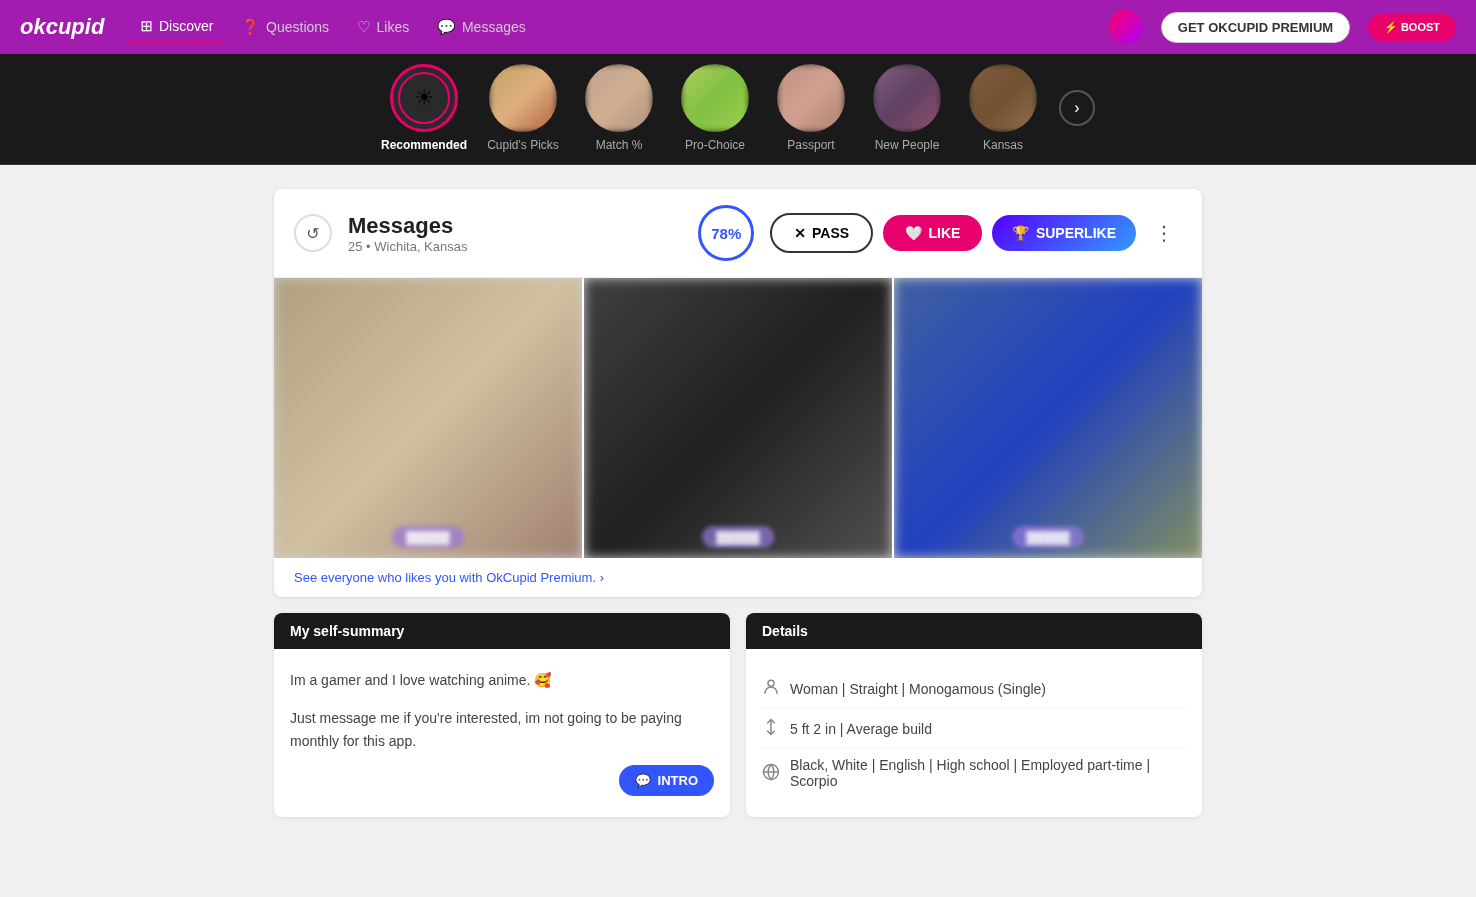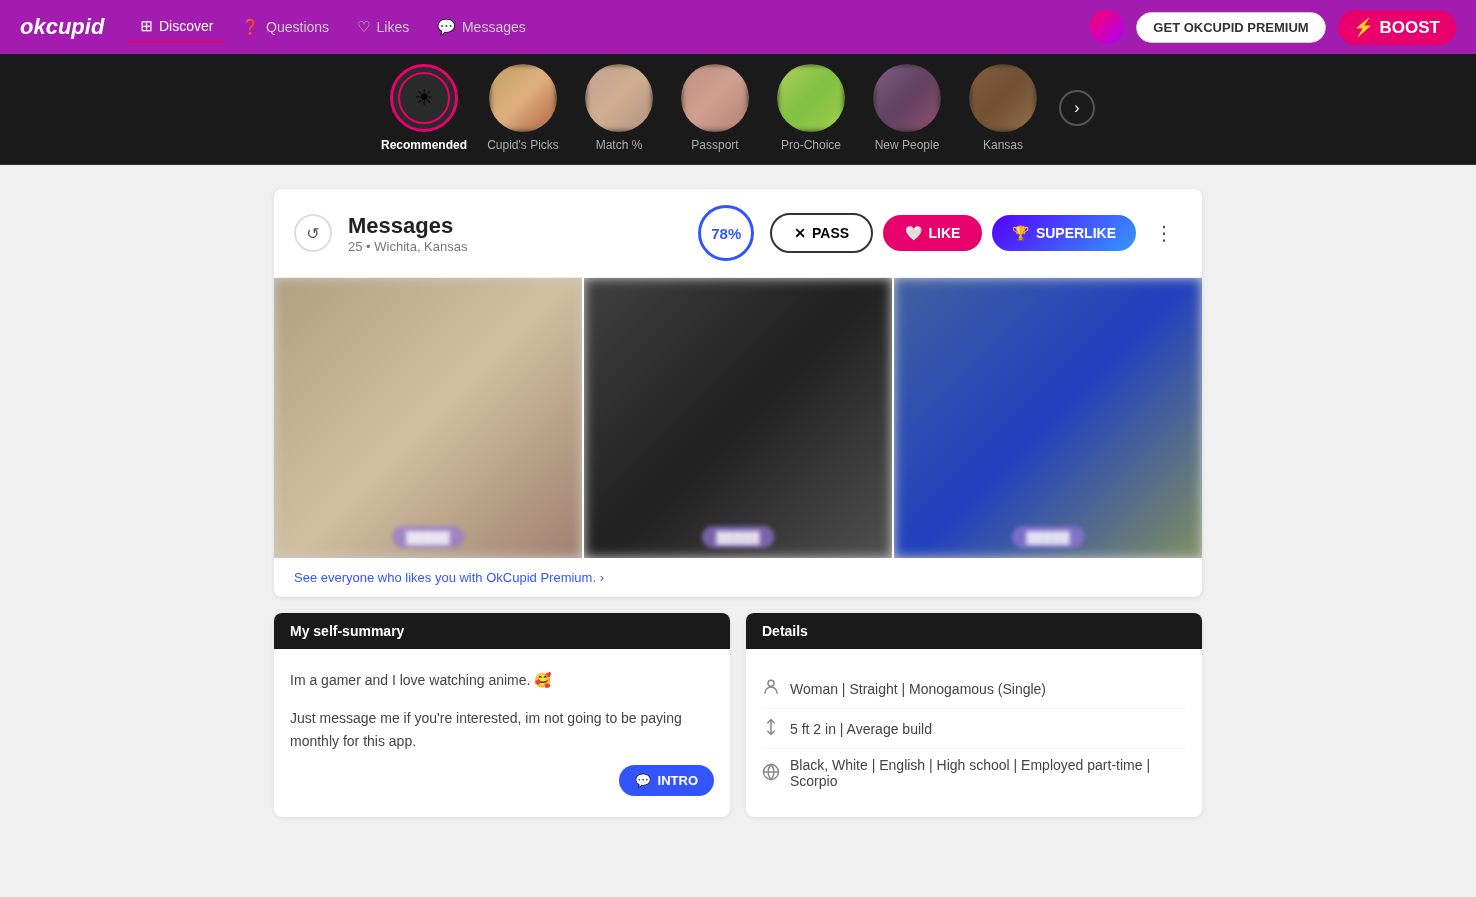--- a/index.html
+++ b/index.html
@@ -39,21 +39,21 @@
       text-decoration: none;
     }
     .nav-item.active {
       color: white;
       border-bottom: 2px solid #e8006c;
       border-radius: 0;
     }
     .nav-right {
       display: flex;
       align-items: center;
-      gap: 12px;
+      gap: 18px;
     }
     .avatar-nav {
       width: 34px;
       height: 34px;
       border-radius: 50%;
       background: linear-gradient(135deg, #f06, #a0f);
       overflow: hidden;
     }
     .btn-premium {
       background: white;
@@ -64,21 +64,21 @@
       font-size: 13px;
       font-weight: 600;
       cursor: pointer;
     }
     .btn-boost {
       background: #e8006c;
       color: white;
       border: none;
       padding: 7px 16px;
       border-radius: 20px;
-      font-size: 17px;
+      font-size: 11px;
       font-weight: 600;
       cursor: pointer;
       display: flex;
       align-items: center;
       gap: 5px;
     }
 
     
     .category-bar {
       background: #1a1a1a;
@@ -442,30 +442,30 @@
 
     <div class="category-item">
       <div class="cat-img">
         <div class="cat-img-blurred" style="background:linear-gradient(135deg,#c0a090,#d0b090,#b09080);"></div>
       </div>
       <span class="category-label">Match %</span>
     </div>
 
     <div class="category-item">
       <div class="cat-img">
-        <div class="cat-img-blurred" style="background:linear-gradient(135deg,#c09080,#d0a090,#b08070);"></div>
-      </div>
-      <span class="category-label">Passport</span>
+        <div class="cat-img-blurred" style="background:linear-gradient(135deg,#b0d060,#80c040,#a0d050);"></div>
+      </div>
+      <span class="category-label">Pro-Choice</span>
     </div>
 
     <div class="category-item">
       <div class="cat-img">
-        <div class="cat-img-blurred" style="background:linear-gradient(135deg,#b0d060,#80c040,#a0d050);"></div>
-      </div>
-      <span class="category-label">Pro-Choice</span>
+        <div class="cat-img-blurred" style="background:linear-gradient(135deg,#c09080,#d0a090,#b08070);"></div>
+      </div>
+      <span class="category-label">Passport</span>
     </div>
 
     <div class="category-item">
       <div class="cat-img">
         <div class="cat-img-blurred" style="background:linear-gradient(135deg,#806080,#604060,#905070);"></div>
       </div>
       <span class="category-label">New People</span>
     </div>
 
     <div class="category-item">

